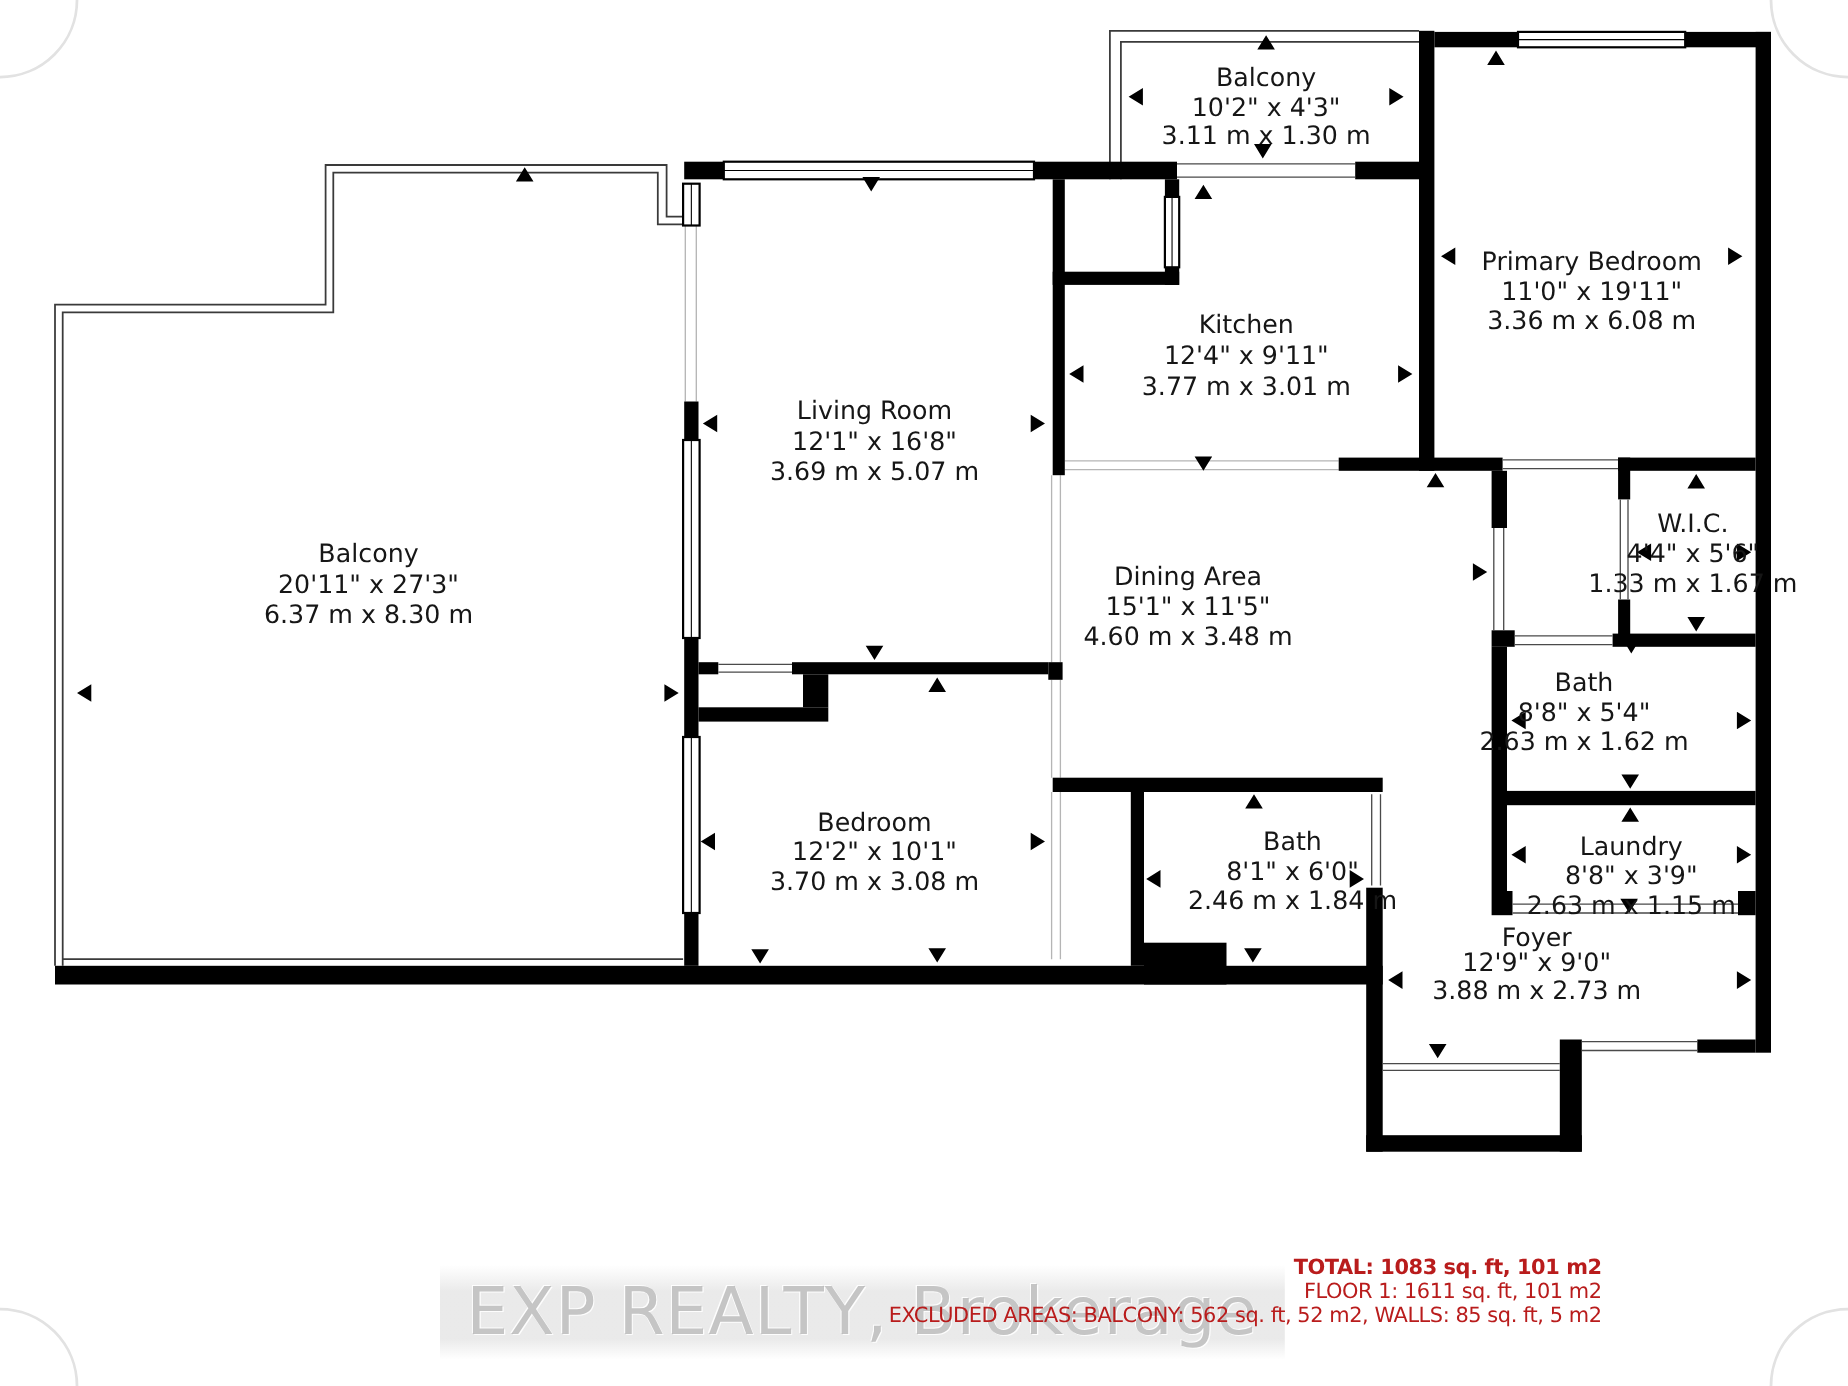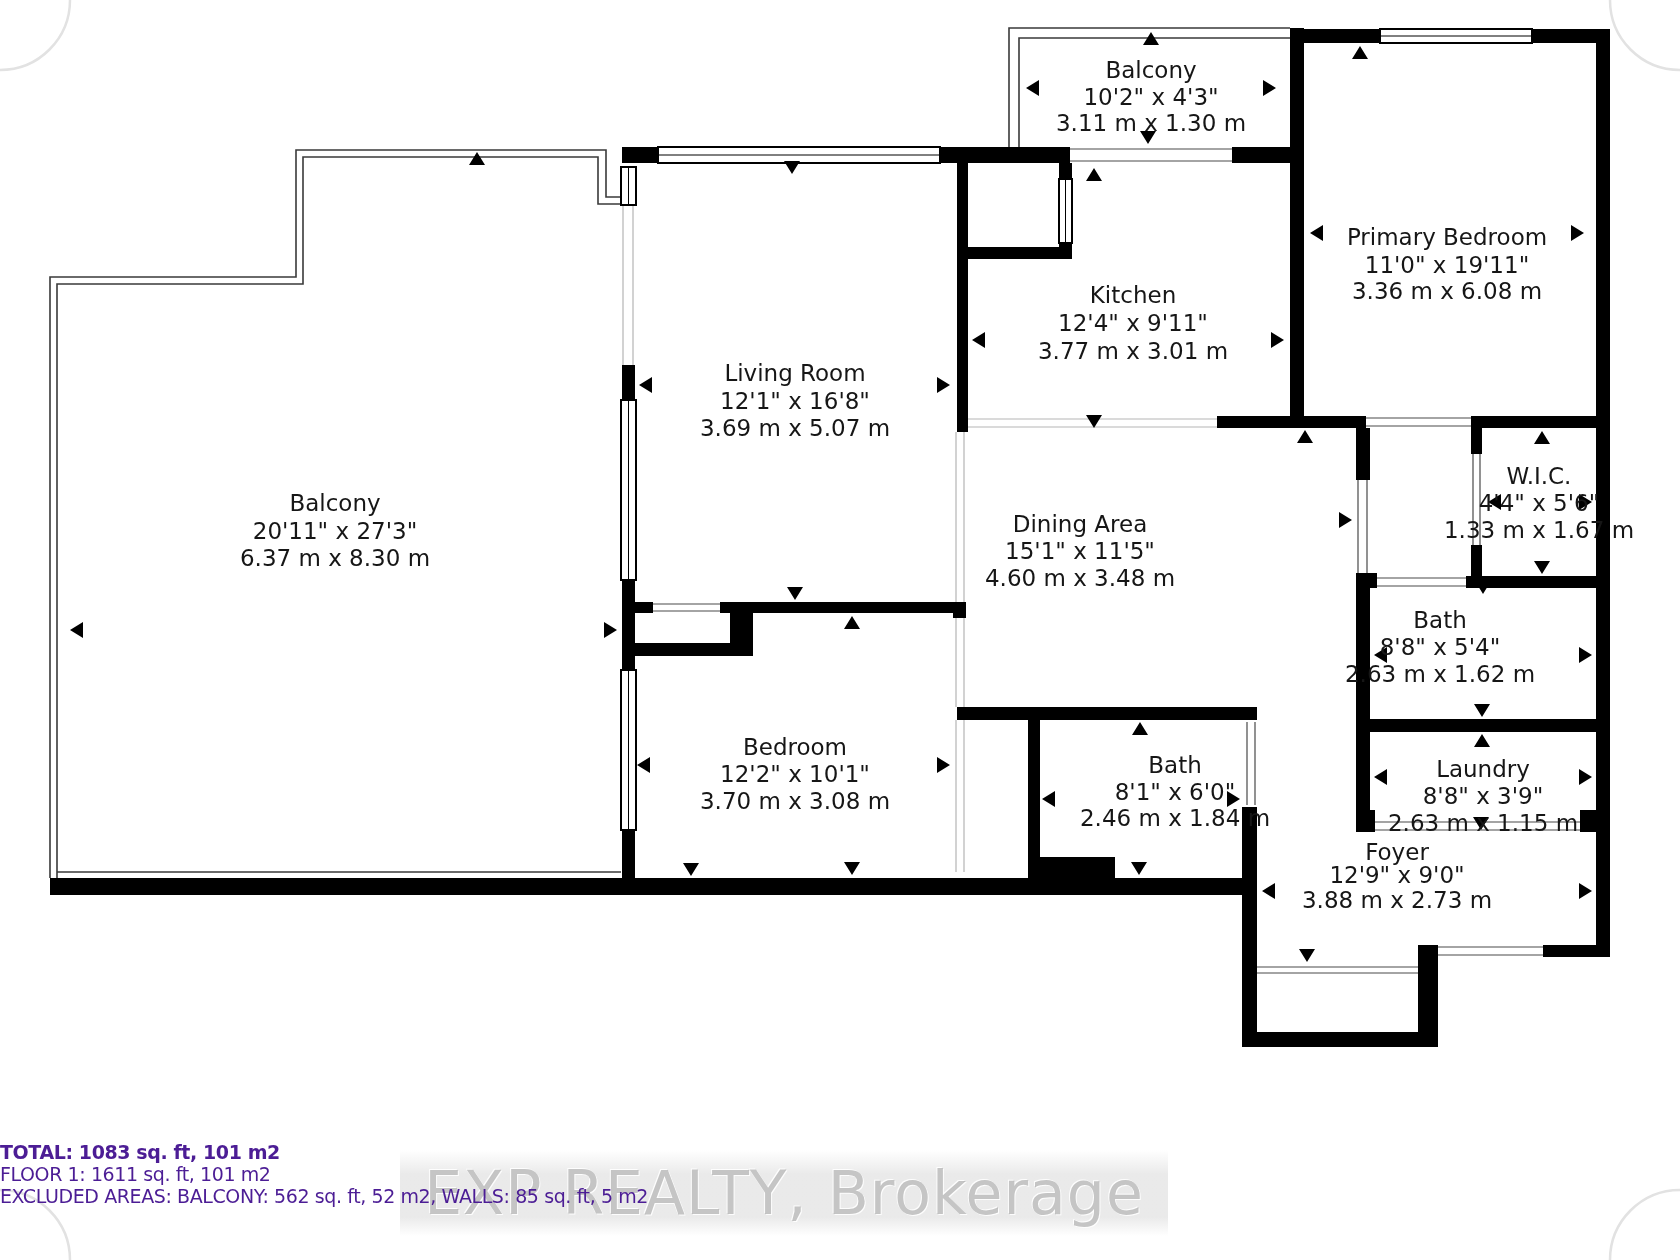--- a/index.html
+++ b/index.html
@@ -7,21 +7,21 @@
           font-family:"DejaVu Sans","Liberation Sans",sans-serif;}
   #plan-svg{position:absolute;left:0;top:0;z-index:2;}
   .room-name,.room-dim{fill:#161616;font-family:"DejaVu Sans","Liberation Sans",sans-serif;
           font-size:23px;text-anchor:middle;}
   #watermark{position:absolute;left:400px;top:1150px;width:768px;height:86px;z-index:1;
           display:flex;align-items:center;justify-content:center;
           font-size:60px;letter-spacing:1px;white-space:nowrap;
           color:rgba(158,158,158,0.60);
           text-shadow:1px 1px 0 rgba(255,255,255,.9),-1px -1px 0 rgba(255,255,255,.9);
           background:linear-gradient(180deg,rgba(130,130,130,0) 0%,rgba(130,130,130,.17) 28%,rgba(130,130,130,.17) 78%,rgba(130,130,130,0) 100%);}
-  #summary{position:absolute;left:0;top:1141px;width:1456px;z-index:3;text-align:left;color:#4c1d95;}
+  #summary{position:absolute;left:0;top:1141px;width:1456px;z-index:3;text-align:right;color:#b91c1c;}
   .sum-line{font-size:19px;line-height:22px;letter-spacing:-0.4px;}
   .sum-line.bold{font-weight:bold;}
   .sum-disclaimer{font-size:14px;line-height:18px;margin-top:13px;}
 </style>
 </head>
 <body>
 
 <div id="canvas">
 
   <div id="watermark">EXP REALTY, Brokerage</div>

